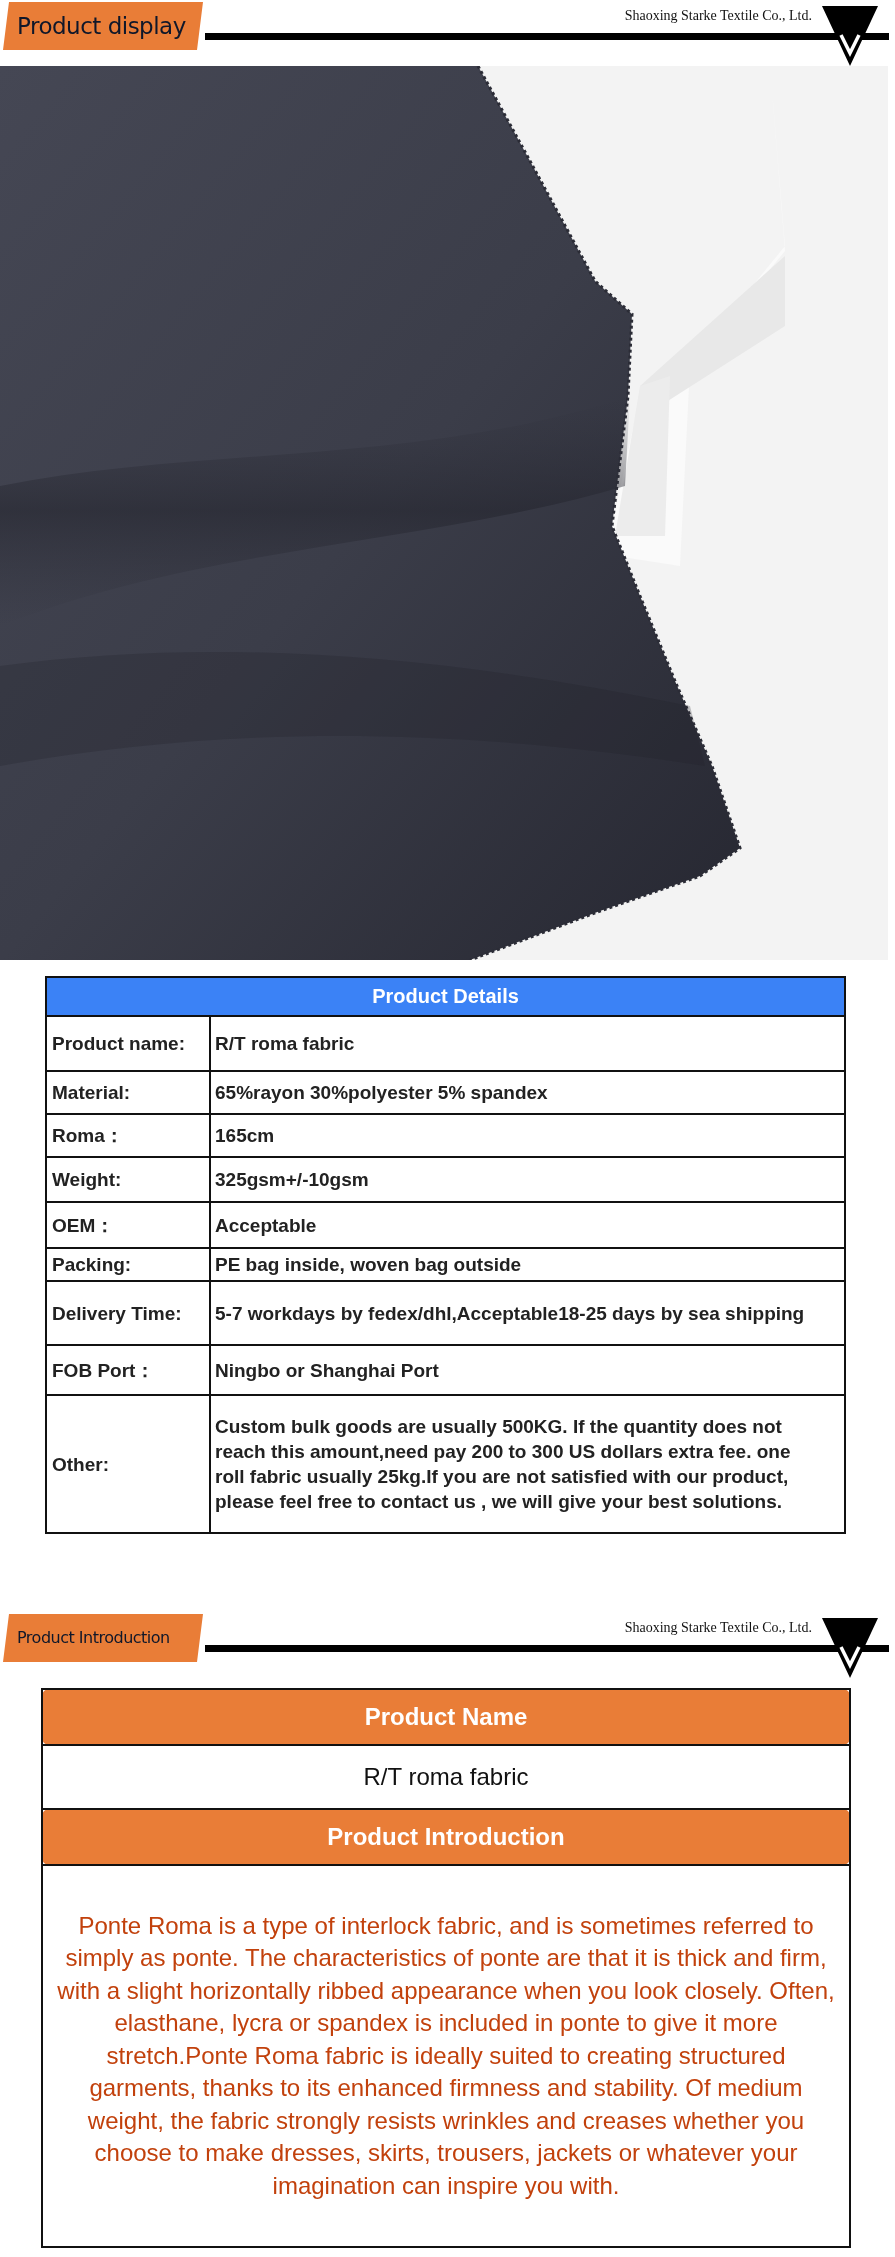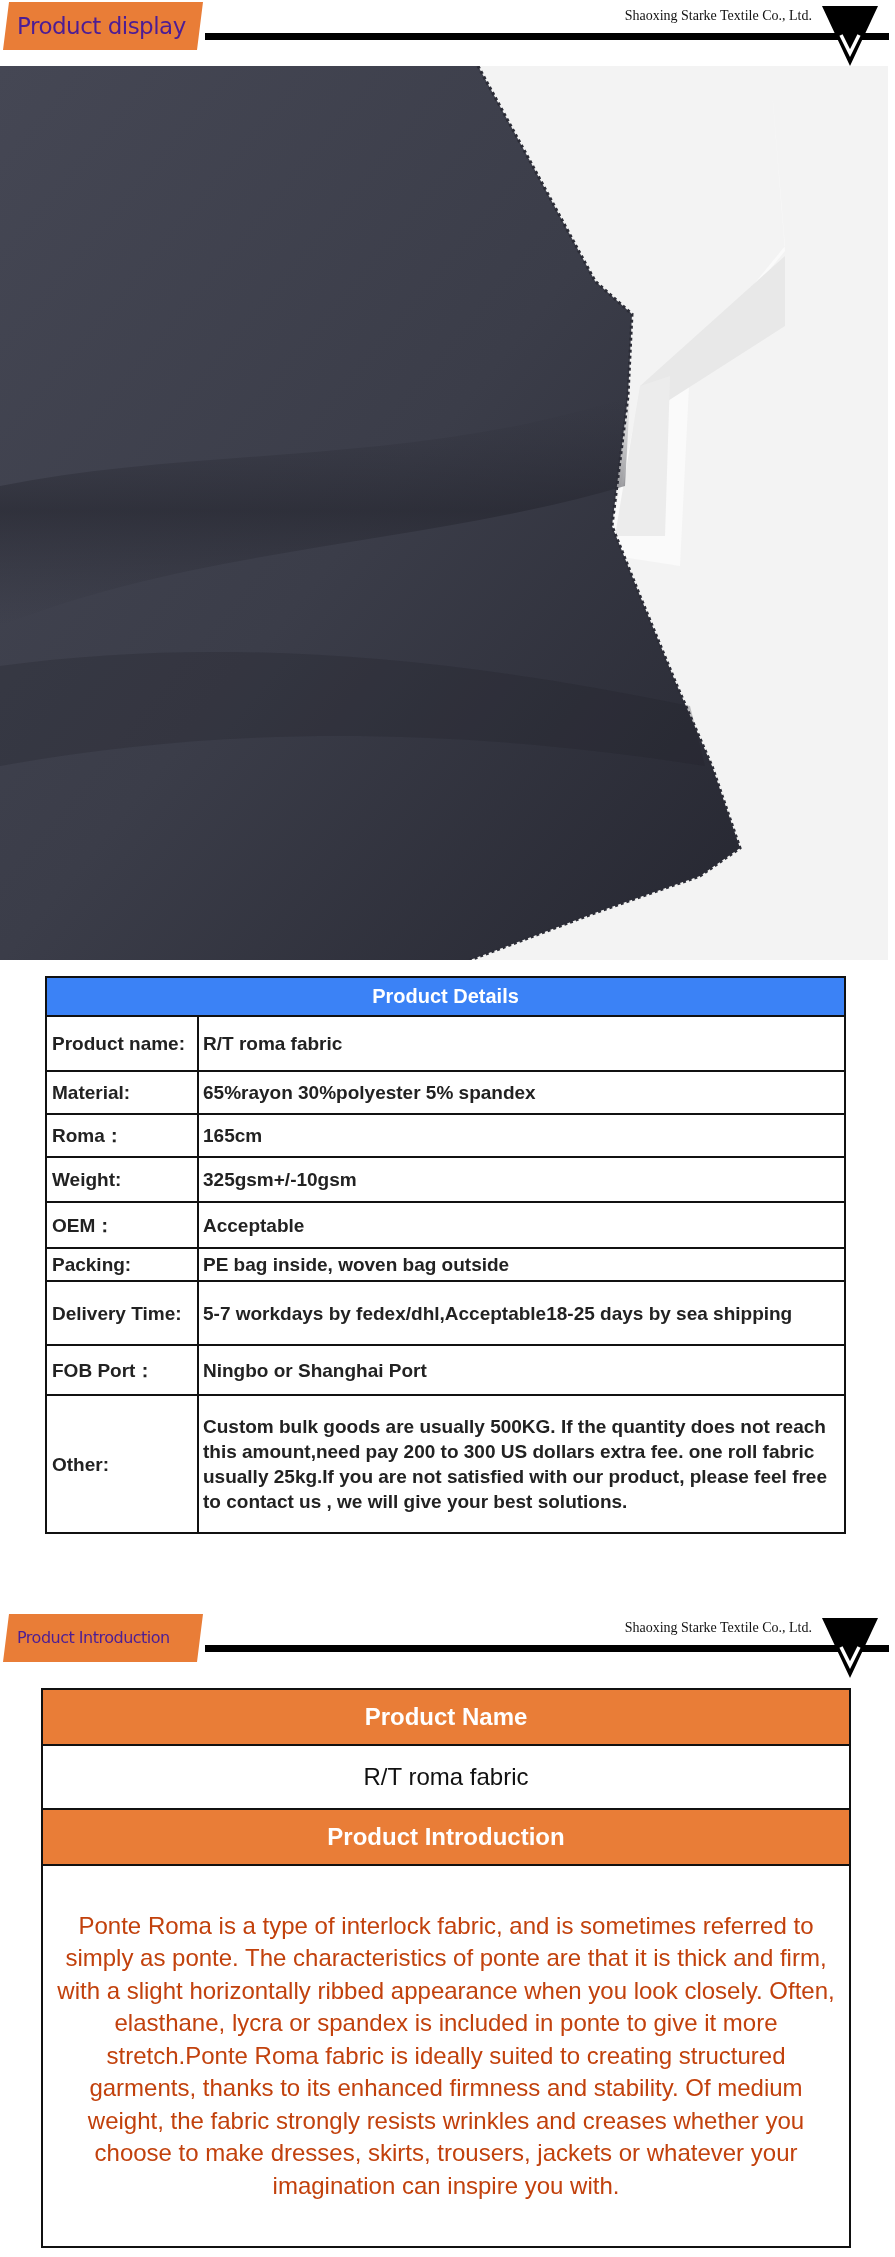--- a/index.html
+++ b/index.html
@@ -4,47 +4,47 @@
 <style>
   html, body { margin: 0; padding: 0; background: #ffffff; }
   body { width: 895px; height: 2257px; position: relative; overflow: hidden; font-family: "Liberation Sans", sans-serif; color: #1a1a1a; }
 
   
   .sec-head { position: absolute; left: 0; width: 895px; height: 70px; }
   .sec-head .tab {
     position: absolute; left: 3px; top: 2px; width: 200px; height: 48px;
     background: #e97d37;
     clip-path: polygon(3% 0, 100% 0, 97% 100%, 0 100%);
-    color: #4c1d95; font-family: "DejaVu Sans", sans-serif; font-size: 23px;
+    color: #0f172a; font-family: "DejaVu Sans", sans-serif; font-size: 23px;
     line-height: 48px; padding-left: 14px; box-sizing: border-box; letter-spacing: -0.5px;
   }
   .sec-head .tab.small { font-size: 16px; }
   .sec-head .rule { position: absolute; left: 205px; right: 6px; top: 33px; height: 7px; background: #000; }
   .sec-head .company {
     position: absolute; right: 83px; top: 8px; font-family: "Liberation Serif", serif; font-size: 14px; color: #111;
   }
   .sec-head .logo { position: absolute; left: 822px; top: 6px; width: 56px; height: 60px; }
 
   
   .photo { position: absolute; left: 0; top: 66px; width: 888px; height: 894px; overflow: hidden; background: #f4f4f4; }
 
   
   .details { position: absolute; left: 45px; top: 976px; width: 801px; border-collapse: collapse; }
   .details td, .details th { border: 2px solid #111; }
   .details th {
     background: #3b82f6; color: #fff; font-weight: bold; font-size: 20px; height: 37px; padding: 0; text-align: center;
   }
-  .details td { font-size: 19px; font-weight: bold; color: #222; padding: 2px 8px 2px 5px; vertical-align: middle; line-height: 25px; }
+  .details td { font-size: 19px; font-weight: bold; color: #222; padding: 2px 20px 2px 5px; vertical-align: middle; line-height: 25px; }
   .details td.k { width: 137px; }
   .details td.v { padding-left: 4px; }
 
   
   .intro { position: absolute; left: 41px; top: 1688px; width: 810px; border-collapse: collapse; }
   .intro td { border: 2px solid #111; text-align: center; padding: 0; }
-  .intro .oh { background: #e97d37; color: #fff; font-weight: bold; font-size: 24px; height: 54px; }
+  .intro .oh { background: #e97d37; color: #fff; font-weight: bold; font-size: 24px; height: 54px; border-radius: 7px; }
   .intro .ov { font-size: 24px; height: 62px; color: #111; }
   .intro .body { height: 380px; font-size: 24px; line-height: 32.5px; color: #c2410c; padding: 0 8px; }
   .intro .body p { margin: 0; }
 </style>
 </head>
 <body>
 
 <div class="sec-head" style="top:0">
   <div class="tab">Product display</div>
   <div class="rule"></div>

